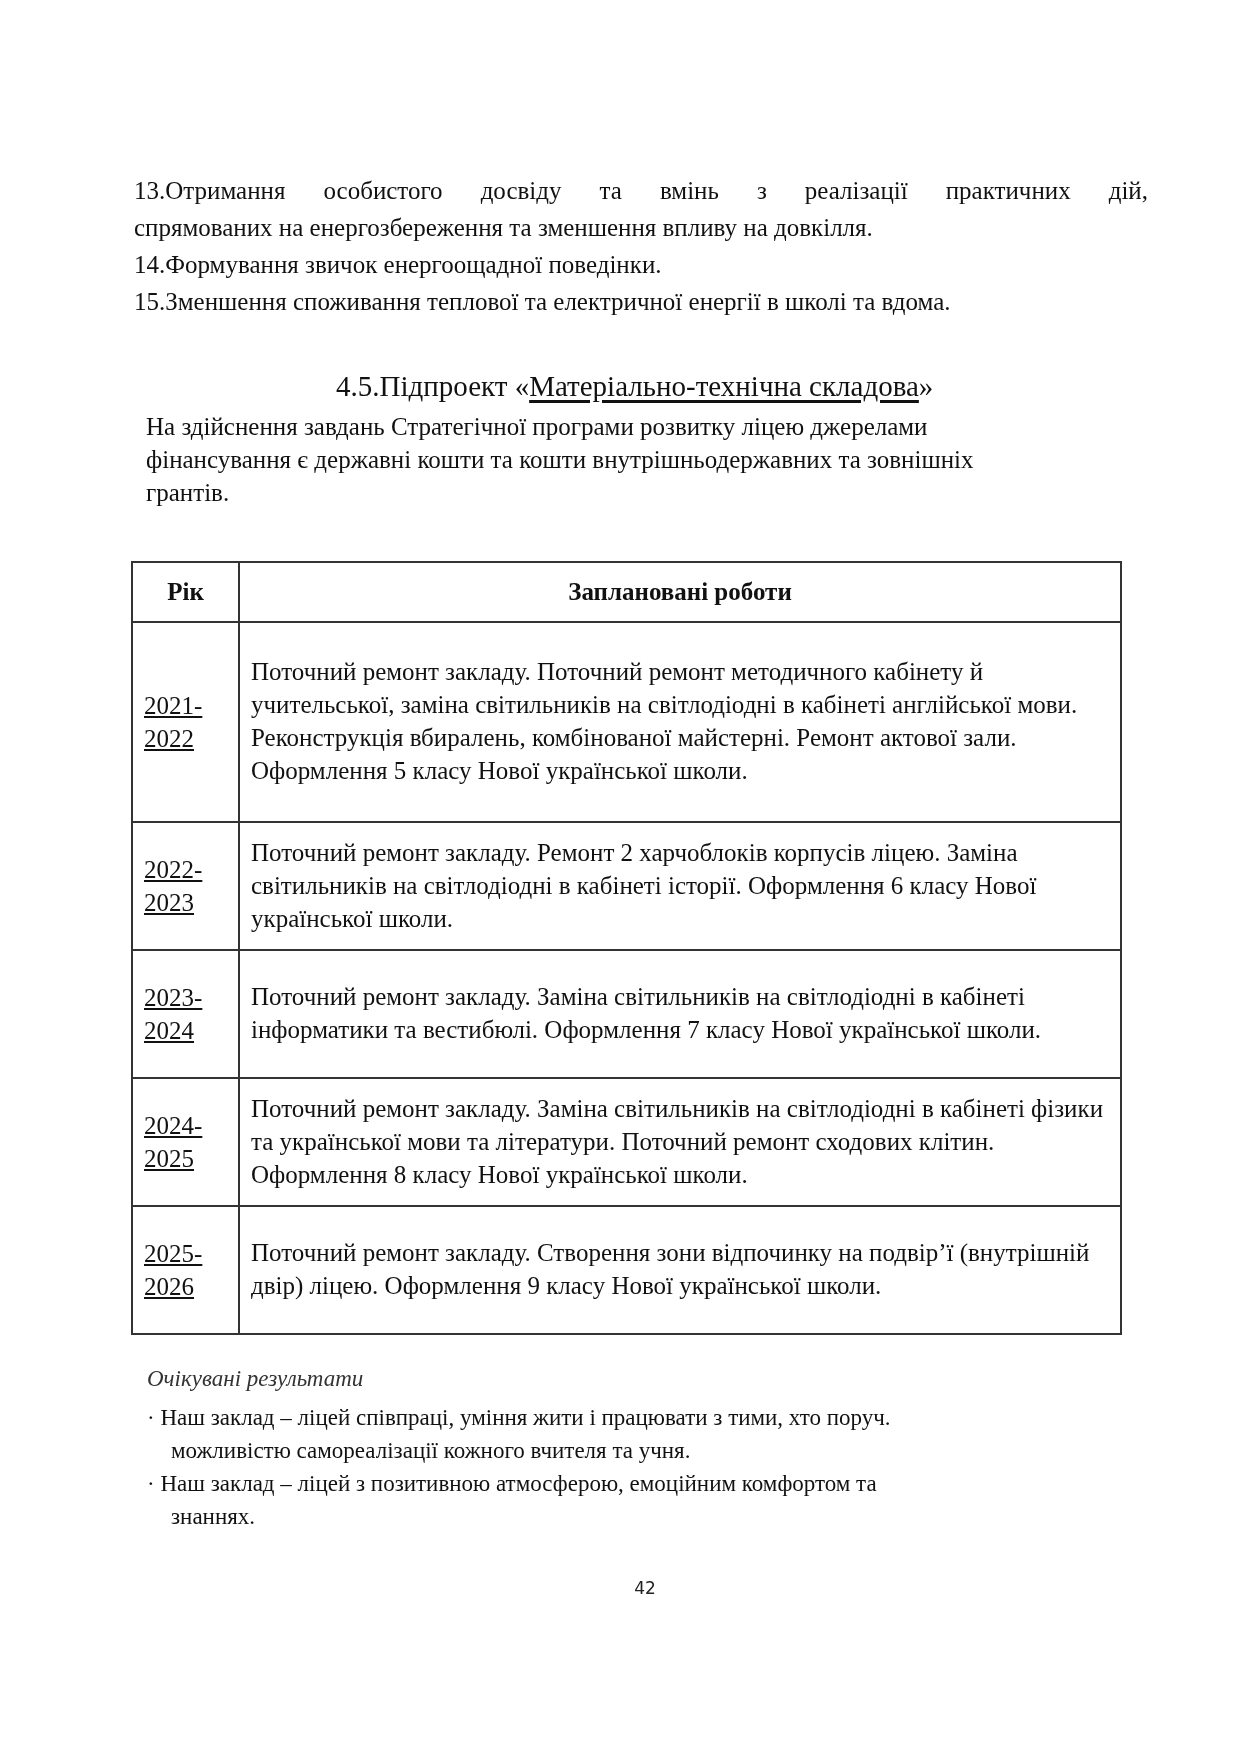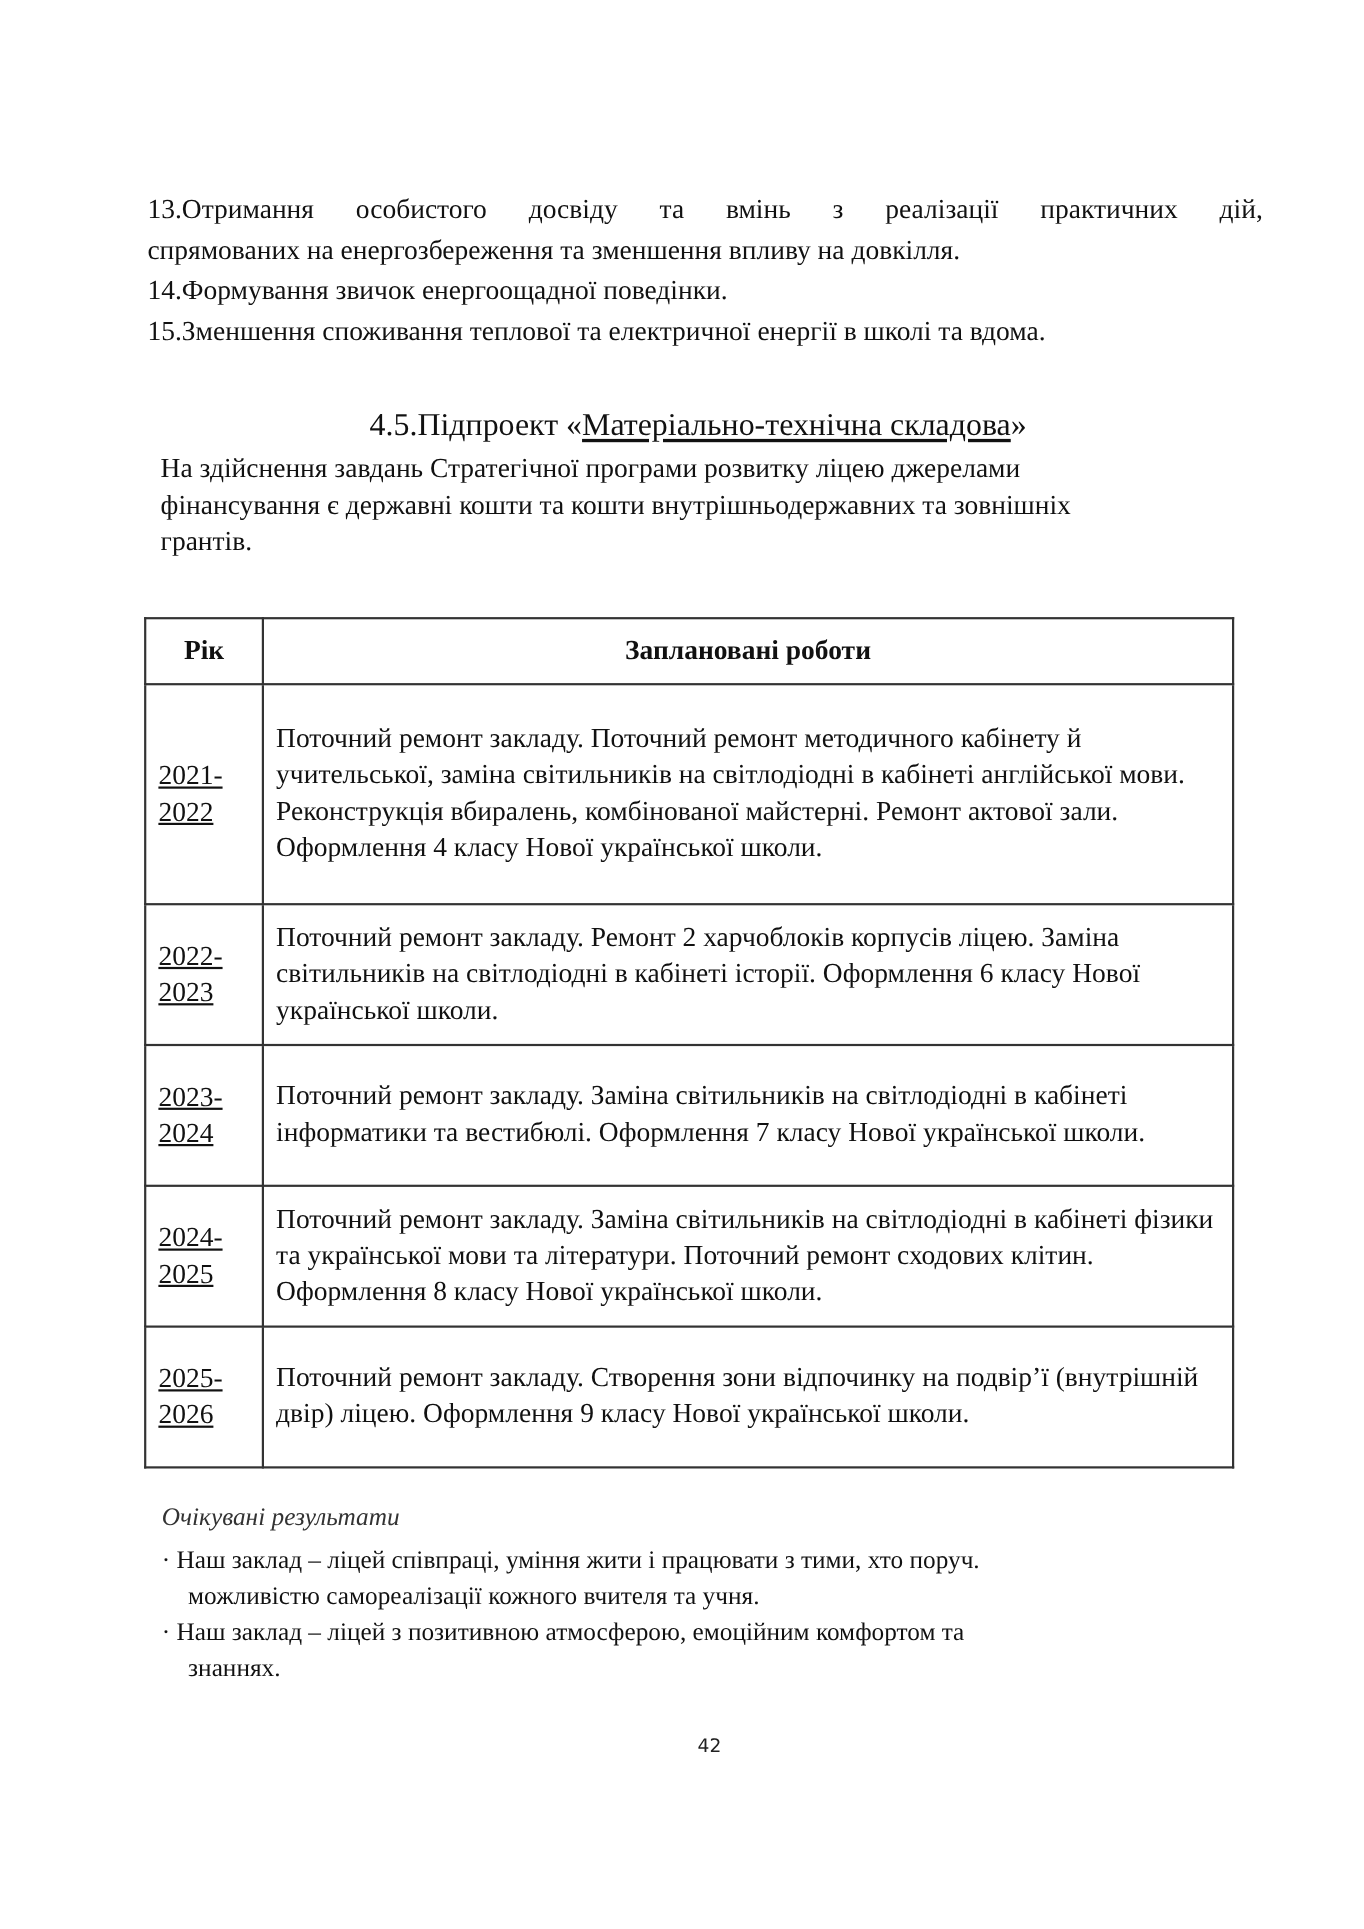--- a/index.html
+++ b/index.html
@@ -155,21 +155,21 @@
         <th class="col-year">Рік</th>
         <th>Заплановані роботи</th>
       </tr>
     </thead>
     <tbody>
       <tr class="r1">
         <td class="year">
           <span>2021-</span><br>
           <span>2022</span>
         </td>
-        <td class="works-text">Поточний ремонт закладу. Поточний ремонт методичного кабінету й учительської, заміна світильників на світлодіодні в кабінеті англійської мови. Реконструкція вбиралень, комбінованої майстерні. Ремонт актової зали. Оформлення 4 класу Нової української школи.</td>
+        <td class="works-text">Поточний ремонт закладу. Поточний ремонт методичного кабінету й учительської, заміна світильників на світлодіодні в кабінеті англійської мови. Реконструкція вбиралень, комбінованої майстерні. Ремонт актової зали. Оформлення 5 класу Нової української школи.</td>
       </tr>
       <tr class="r2">
         <td class="year">
           <span>2022-</span><br>
           <span>2023</span>
         </td>
         <td class="works-text">Поточний ремонт закладу. Ремонт 2 харчоблоків корпусів ліцею. Заміна світильників на світлодіодні в кабінеті історії. Оформлення 6 класу Нової української школи.</td>
       </tr>
       <tr class="r3">
         <td class="year">

